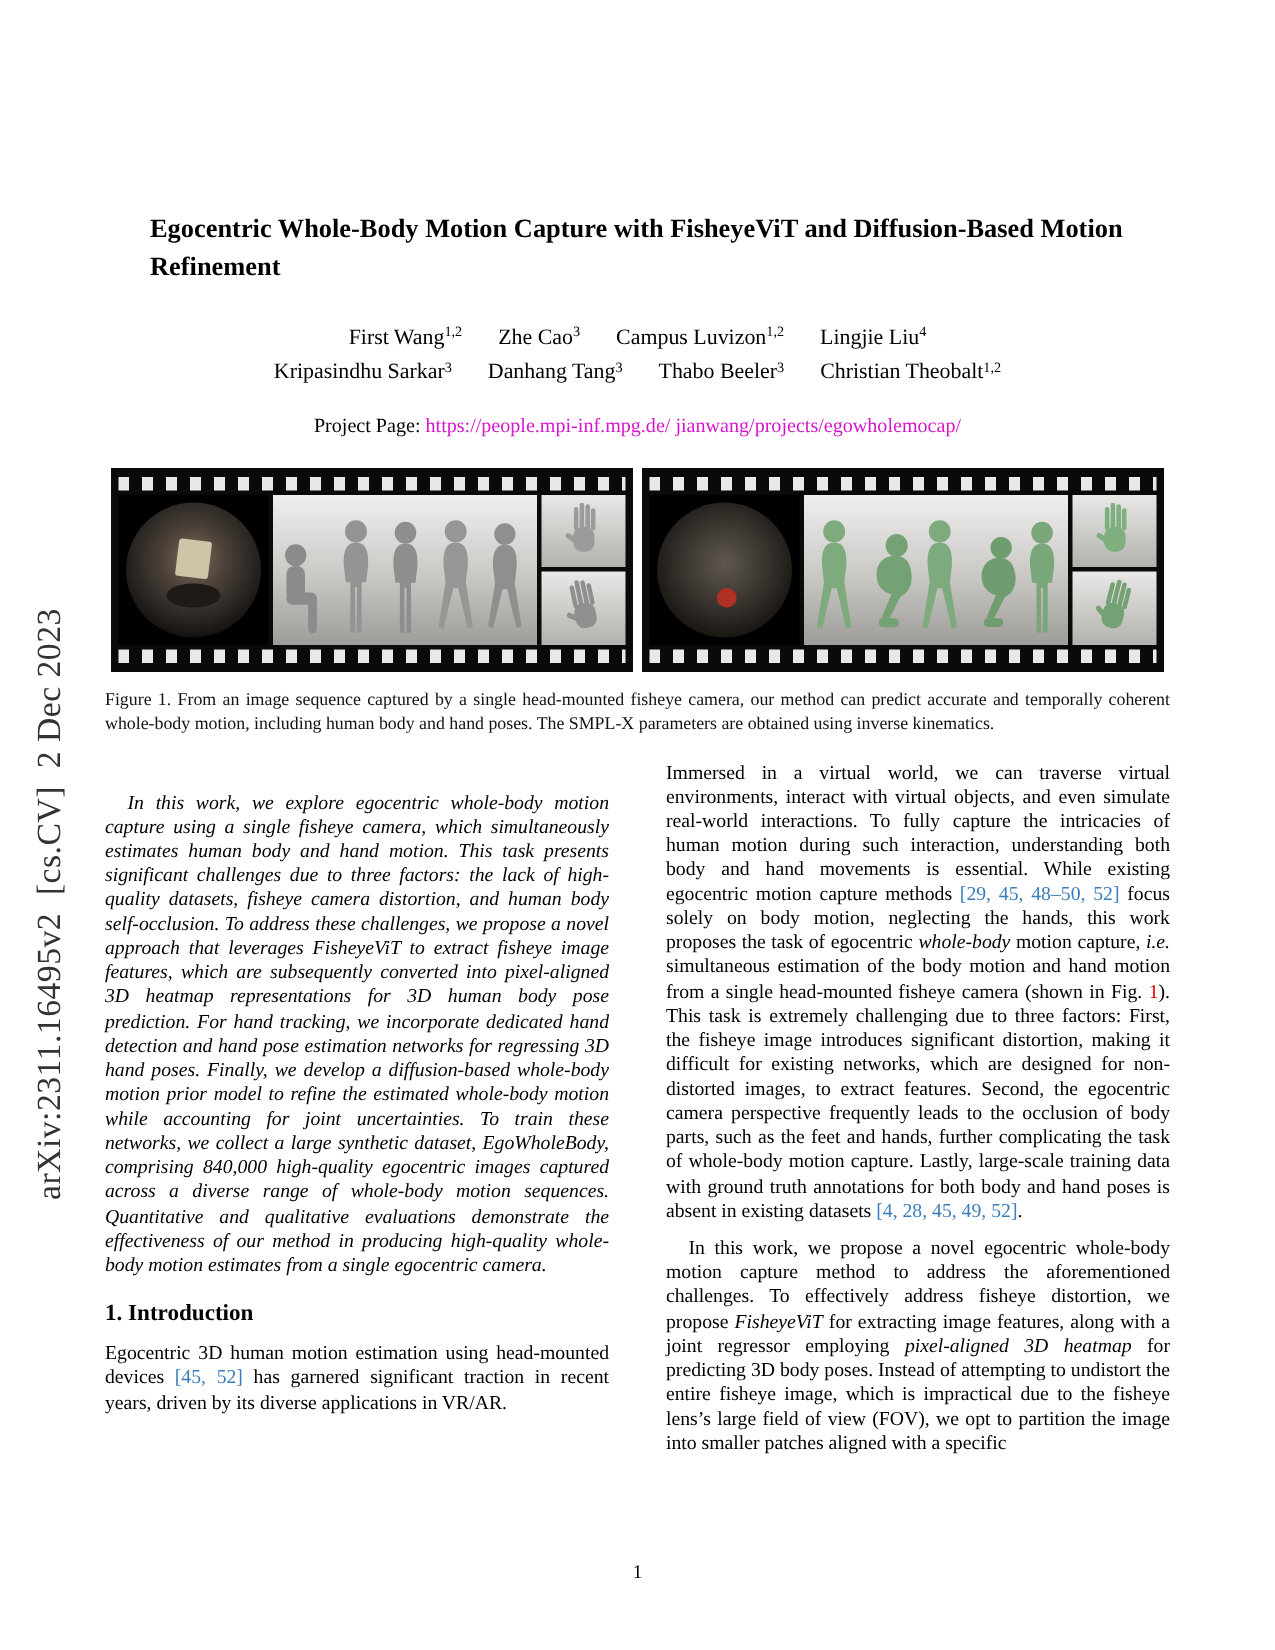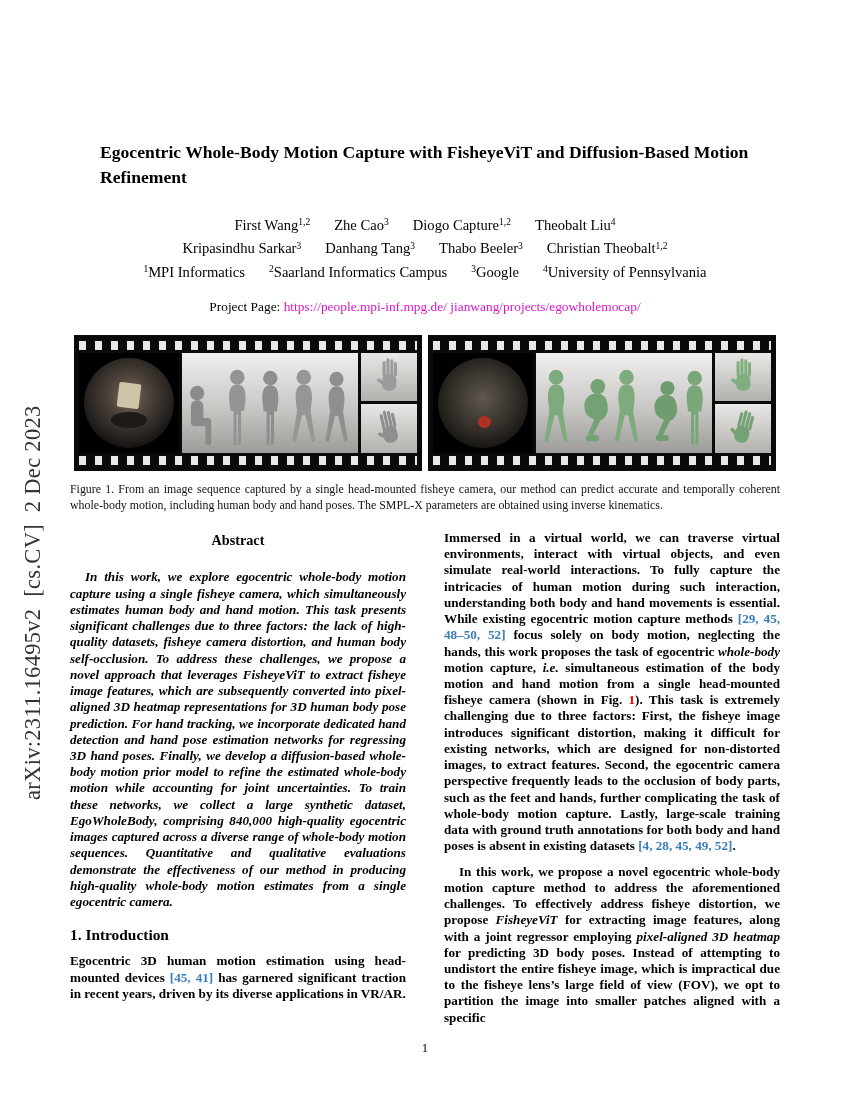--- a/index.html
+++ b/index.html
@@ -41,41 +41,40 @@
   .hand { flex:1; background:linear-gradient(180deg,#e9e8e6,#b3b1ad); display:flex; align-items:center; justify-content:center; }
   .hand svg { width:44px; height:44px; display:block; }
 
   .caption { margin-top:11px; font-size:11.9px; line-height:1.34; text-align:justify; color:#111; }
 
   
   .columns { margin:16px 70px 0; display:flex; gap:38px; }
   .col { width:336px; font-size:13.15px; line-height:1.235; }
   .abstract-head { font-size:14.2px; font-weight:bold; text-align:center; margin:2px 0 9px; }
   .sec-head { font-size:15.4px; font-weight:bold; margin:15px 0 9px; }
-  .para { margin:0 0 9px; text-align:justify;font-weight:bold; }
+  .para { margin:0 0 9px; text-align:justify; }
   .em { font-style:italic;margin-top:20px; }
   .indent { text-indent:15px; }
   .cite { color:var(--cite,#3a7dbd); cursor:pointer; }
   .ref { color:var(--ref,#e60000); cursor:pointer; }
 
   .page-num { position:absolute; top:1041px; left:0; width:100%; text-align:center; font-size:12.8px; }
 </style>
 </head>
 <body>
 
 <div class="page">
 
   <div class="arxiv-strip">arXiv:2311.16495v2  [cs.CV]  2 Dec 2023</div>
 
   <h1 class="title">Egocentric Whole-Body Motion Capture with FisheyeViT and Diffusion-Based Motion Refinement</h1>
 
   <div class="authors">
-    <div class="author-line"><span class="author"><span>First Wang</span><span class="sup">1,2</span></span><span class="author"><span>Zhe Cao</span><span class="sup">3</span></span><span class="author"><span>Diogo Capture</span><span class="sup">1,2</span></span><span class="author"><span>Theobalt Liu</span><span class="sup">4</span></span></div>
+    <div class="author-line"><span class="author"><span>First Wang</span><span class="sup">1,2</span></span><span class="author"><span>Zhe Cao</span><span class="sup">3</span></span><span class="author"><span>Campus Luvizon</span><span class="sup">1,2</span></span><span class="author"><span>Lingjie Liu</span><span class="sup">4</span></span></div>
     <div class="author-line"><span class="author"><span>Kripasindhu Sarkar</span><span class="sup">3</span></span><span class="author"><span>Danhang Tang</span><span class="sup">3</span></span><span class="author"><span>Thabo Beeler</span><span class="sup">3</span></span><span class="author"><span>Christian Theobalt</span><span class="sup">1,2</span></span></div>
-    <div class="author-line"><span class="author"><span class="sup">1</span><span>MPI Informatics</span></span><span class="author"><span class="sup">2</span><span>Saarland Informatics Campus</span></span><span class="author"><span class="sup">3</span><span>Google</span></span><span class="author"><span class="sup">4</span><span>University of Pennsylvania</span></span></div>
   </div>
 
   <div class="project-line"><span>Project Page: </span><a class="url">https://people.mpi-inf.mpg.de/ jianwang/projects/egowholemocap/</a></div>
 
   <figure class="fig" style="padding:0">
     <svg width="0" height="0" style="position:absolute" aria-hidden="true">
       <defs>
         <g id="p-stand">
           <circle cx="12" cy="6" r="5.4"></circle>
           <path d="M12 11.3 C7.2 11.3 5.6 15.5 6 22.5 L7 30.5 L9.2 30.5 L9.2 55 L11.5 55 L11.5 33 L12.5 33 L12.5 55 L14.8 55 L14.8 30.5 L17 30.5 L18 22.5 C18.4 15.5 16.8 11.3 12 11.3 Z"></path>
@@ -170,24 +169,23 @@
         <div class="sprockets"></div>
       </div>
 
     </div>
     <figcaption class="caption">Figure 1. From an image sequence captured by a single head-mounted fisheye camera, our method can predict accurate and temporally coherent whole-body motion, including human body and hand poses. The SMPL-X parameters are obtained using inverse kinematics.</figcaption>
   </figure>
 
   <div class="columns">
 
     <section class="col">
-      <h2 class="abstract-head">Abstract</h2>
       <p class="para em indent">In this work, we explore egocentric whole-body motion capture using a single fisheye camera, which simultaneously estimates human body and hand motion. This task presents significant challenges due to three factors: the lack of high-quality datasets, fisheye camera distortion, and human body self-occlusion. To address these challenges, we propose a novel approach that leverages FisheyeViT to extract fisheye image features, which are subsequently converted into pixel-aligned 3D heatmap representations for 3D human body pose prediction. For hand tracking, we incorporate dedicated hand detection and hand pose estimation networks for regressing 3D hand poses. Finally, we develop a diffusion-based whole-body motion prior model to refine the estimated whole-body motion while accounting for joint uncertainties. To train these networks, we collect a large synthetic dataset, EgoWholeBody, comprising 840,000 high-quality egocentric images captured across a diverse range of whole-body motion sequences. Quantitative and qualitative evaluations demonstrate the effectiveness of our method in producing high-quality whole-body motion estimates from a single egocentric camera.</p>
       <h3 class="sec-head">1. Introduction</h3>
-      <p class="para"><span>Egocentric 3D human motion estimation using head-mounted devices </span><span class="cite">[45, 41]</span><span> has garnered significant traction in recent years, driven by its diverse applications in VR/AR.</span></p>
+      <p class="para"><span>Egocentric 3D human motion estimation using head-mounted devices </span><span class="cite">[45, 52]</span><span> has garnered significant traction in recent years, driven by its diverse applications in VR/AR.</span></p>
     </section>
 
     <section class="col">
       <p class="para"><span>Immersed in a virtual world, we can traverse virtual environments, interact with virtual objects, and even simulate real-world interactions. To fully capture the intricacies of human motion during such interaction, understanding both body and hand movements is essential. While existing egocentric motion capture methods </span><span class="cite">[29, 45, 48–50, 52]</span><span> focus solely on body motion, neglecting the hands, this work proposes the task of egocentric </span><span class="em">whole-body</span><span> motion capture, </span><span class="em">i.e.</span><span> simultaneous estimation of the body motion and hand motion from a single head-mounted fisheye camera (shown in Fig. </span><span class="ref">1</span><span>). This task is extremely challenging due to three factors: First, the fisheye image introduces significant distortion, making it difficult for existing networks, which are designed for non-distorted images, to extract features. Second, the egocentric camera perspective frequently leads to the occlusion of body parts, such as the feet and hands, further complicating the task of whole-body motion capture. Lastly, large-scale training data with ground truth annotations for both body and hand poses is absent in existing datasets </span><span class="cite">[4, 28, 45, 49, 52]</span><span>.</span></p>
       <p class="para indent"><span>In this work, we propose a novel egocentric whole-body motion capture method to address the aforementioned challenges. To effectively address fisheye distortion, we propose </span><span class="em">FisheyeViT</span><span> for extracting image features, along with a joint regressor employing </span><span class="em">pixel-aligned 3D heatmap</span><span> for predicting 3D body poses. Instead of attempting to undistort the entire fisheye image, which is impractical due to the fisheye lens’s large field of view (FOV), we opt to partition the image into smaller patches aligned with a specific</span></p>
     </section>
 
   </div>
 
   <div class="page-num">1</div>

